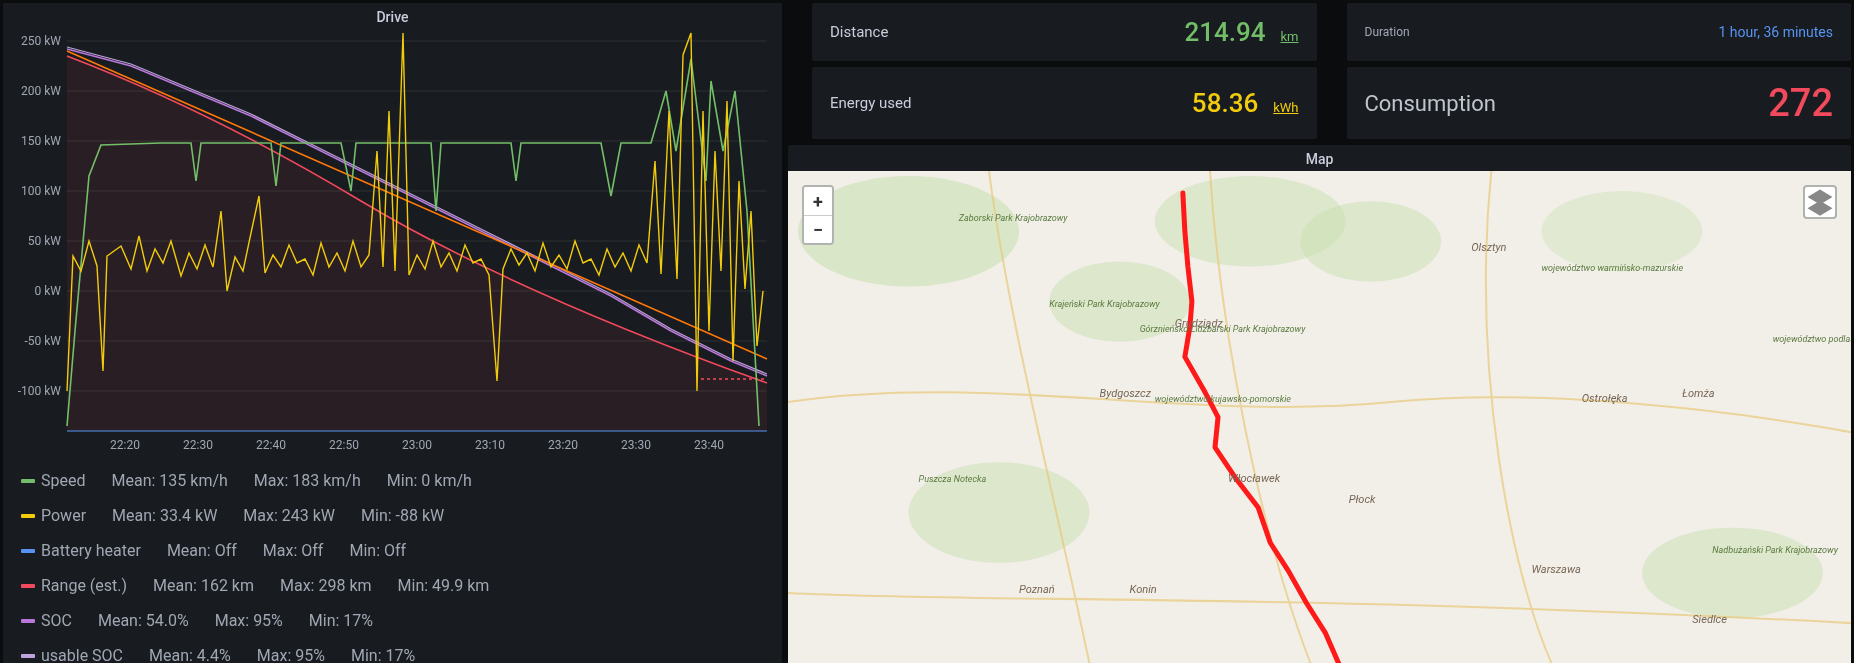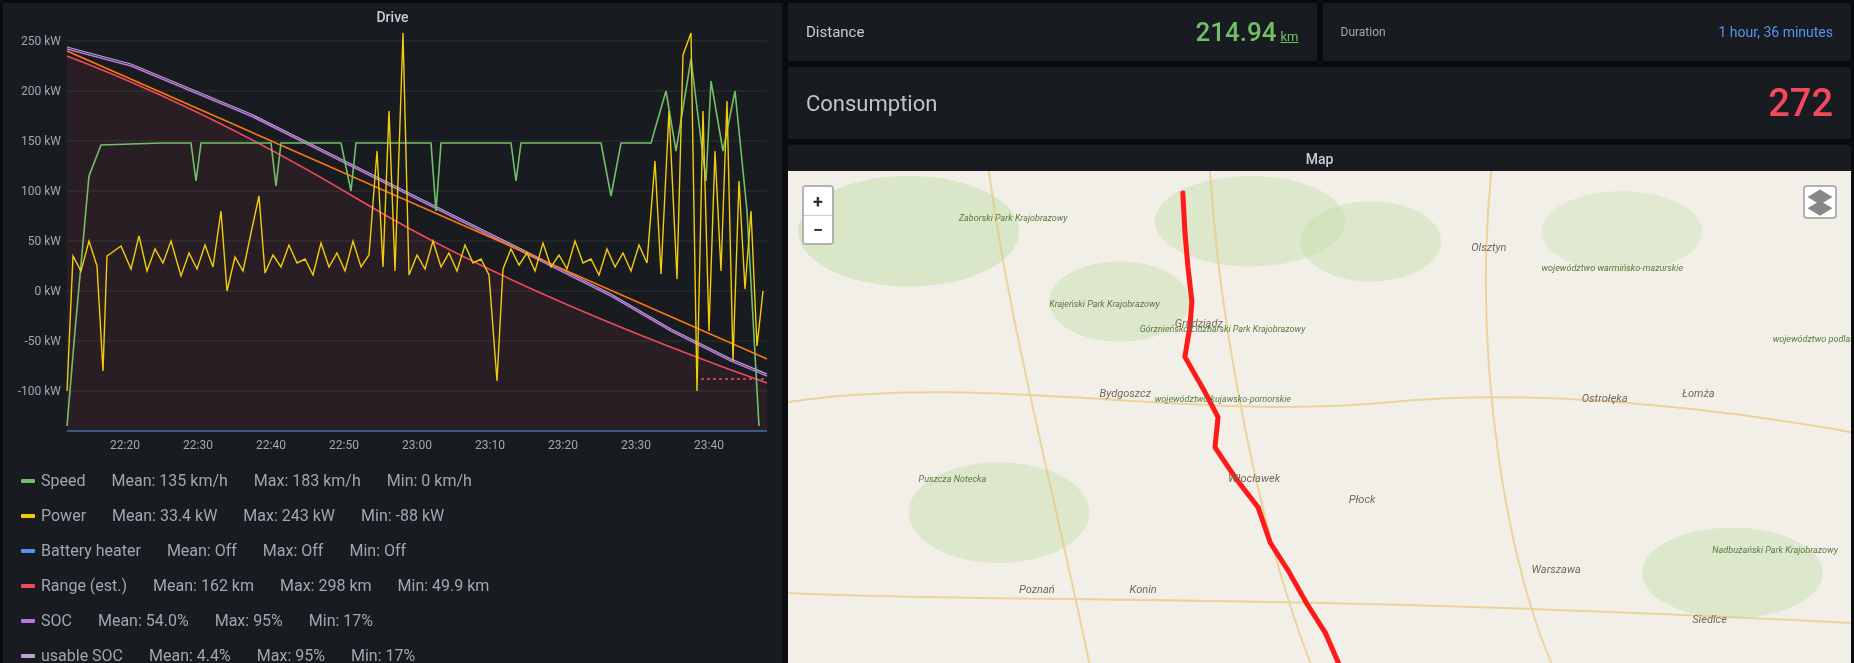--- a/index.html
+++ b/index.html
@@ -68,25 +68,26 @@
   .stats-row { display: flex; gap: 6px; }
   .stat-panel {
     flex: 1;
     padding: 14px 18px;
     background: #181b1f;
     border-radius: 2px;
     display: flex;
     align-items: center;
     justify-content: space-between;
     min-height: 54px;
+    margin-left: 24px;
   }
   .stat-label { font-size: 15px; color: #ccccdc; }
   .stat-label.big { font-size: 22px; color: #bfc5cd; }
   .stat-label.small { font-size: 12px; color: #9fa7b3; }
-  .stat-value { font-size: 26px; font-weight: 500; display:flex; align-items:baseline; gap:4px;}
+  .stat-value { font-size: 26px; font-weight: 500; display:flex; align-items:baseline; gap:15px;}
   .stat-value.big { font-size: 38px; }
   .stat-value .unit { font-size: 13px; font-weight: 400; text-decoration: underline; }
   .v-green { color: #73bf69; }
   .v-yellow { color: #f2cc0c; }
   .v-red { color: #f2495c; }
   .v-blue { color: #5794f2; font-size: 14px; }
   
   .map-panel { flex: 1; display: flex; flex-direction: column; background:#181b1f; border-radius:2px;}
   .map-body { flex: 1; position: relative; background: #f2efe9; margin: 0; }
   .map-body svg { width: 100%; height: 100%; display:block; }
@@ -221,20 +222,27 @@
         <span>214.94</span>
           <span class="unit">km</span>
       </span>
     </div>
     <div class="stat-panel">
       <span class="stat-label small">Duration</span>
       <span class="v-blue">1 hour, 36 minutes</span>
     </div>
   </div>
   <div class="stats-row">
+    <div class="stat-panel">
+      <span class="stat-label">Energy used</span>
+      <span class="stat-value v-yellow">
+        <span>58.36</span>
+          <span class="unit">kWh</span>
+      </span>
+    </div>
     <div class="stat-panel">
       <span class="stat-label big">Consumption</span>
       <span class="stat-value big v-red">272</span>
     </div>
   </div>
   <div class="map-panel">
     <div class="panel-title">Map</div>
     <div class="map-body">
       <svg viewBox="0 0 1058 490" preserveAspectRatio="xMidYMid slice">
         <rect width="1058" height="490" fill="#f2efe9"></rect>

